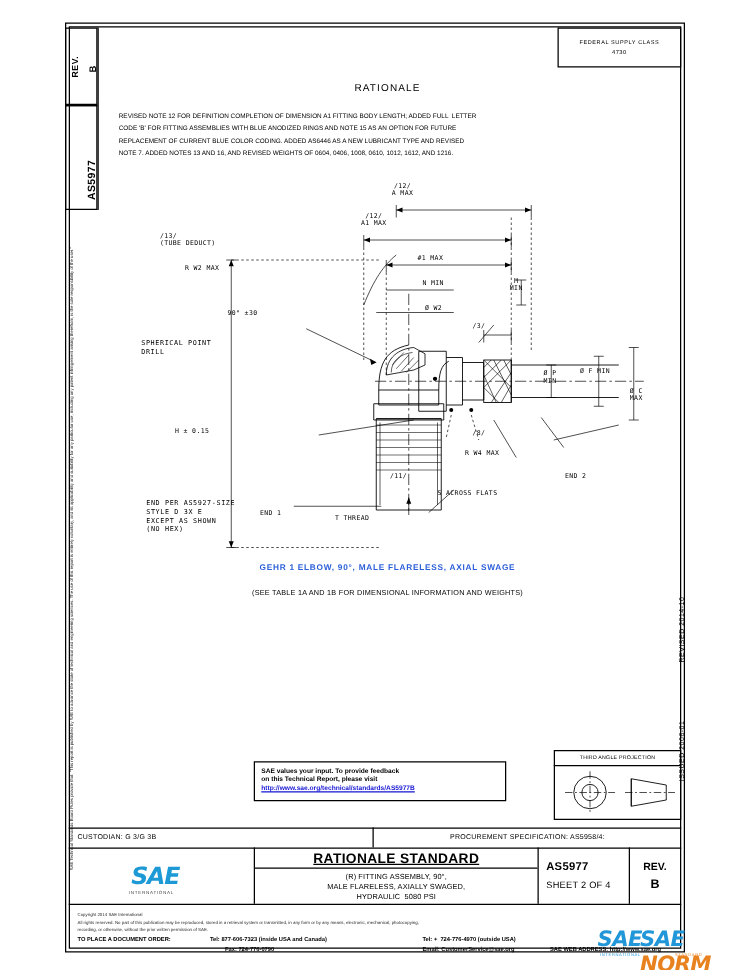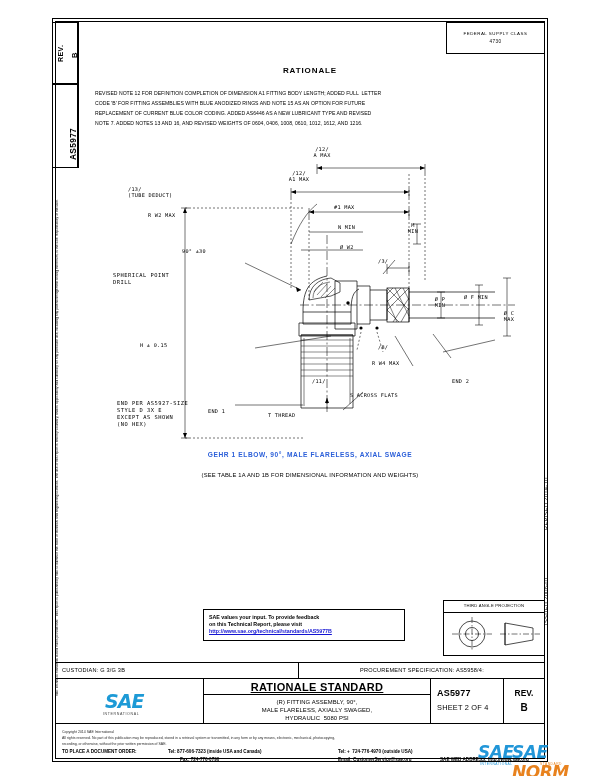--- a/index.html
+++ b/index.html
@@ -17,21 +17,21 @@
   .frame{left:52px;top:18px;width:496px;height:744px;border:1.4px solid #000;}
   .frame2{left:55px;top:21px;width:490px;height:738px;border:0.8px solid #000;}
 
   
   .vtext{position:absolute;transform-origin:0 0;white-space:pre;color:#111;}
 
   
   .stub{border:1px solid #000;}
 
   
-  .rat-title{font-size:8px;letter-spacing:.9px;font-weight:bold;}
+  .rat-title{font-size:8px;letter-spacing:.9px;font-weight:normal;}
   .rat-body{font-size:5.1px;line-height:7.4px;letter-spacing:.02px;}
   .dim{font-size:5.2px;font-family:"DejaVu Sans Mono",monospace;letter-spacing:.3px;}
   .lbl{font-size:5.4px;font-family:"DejaVu Sans Mono",monospace;letter-spacing:.5px;line-height:7px;}
   .dwg-title{font-size:6.6px;color:#2b5fd9;letter-spacing:.6px;font-weight:bold;}
   .dwg-sub{font-size:5.8px;letter-spacing:.2px;}
 
   
   .fb{border:1.1px solid #000;background:#fff;}
   .fb p{margin:0;font-size:5.3px;line-height:7.2px;font-weight:bold;}
   .fb a{color:#1414d2;text-decoration:underline;font-weight:bold;}

